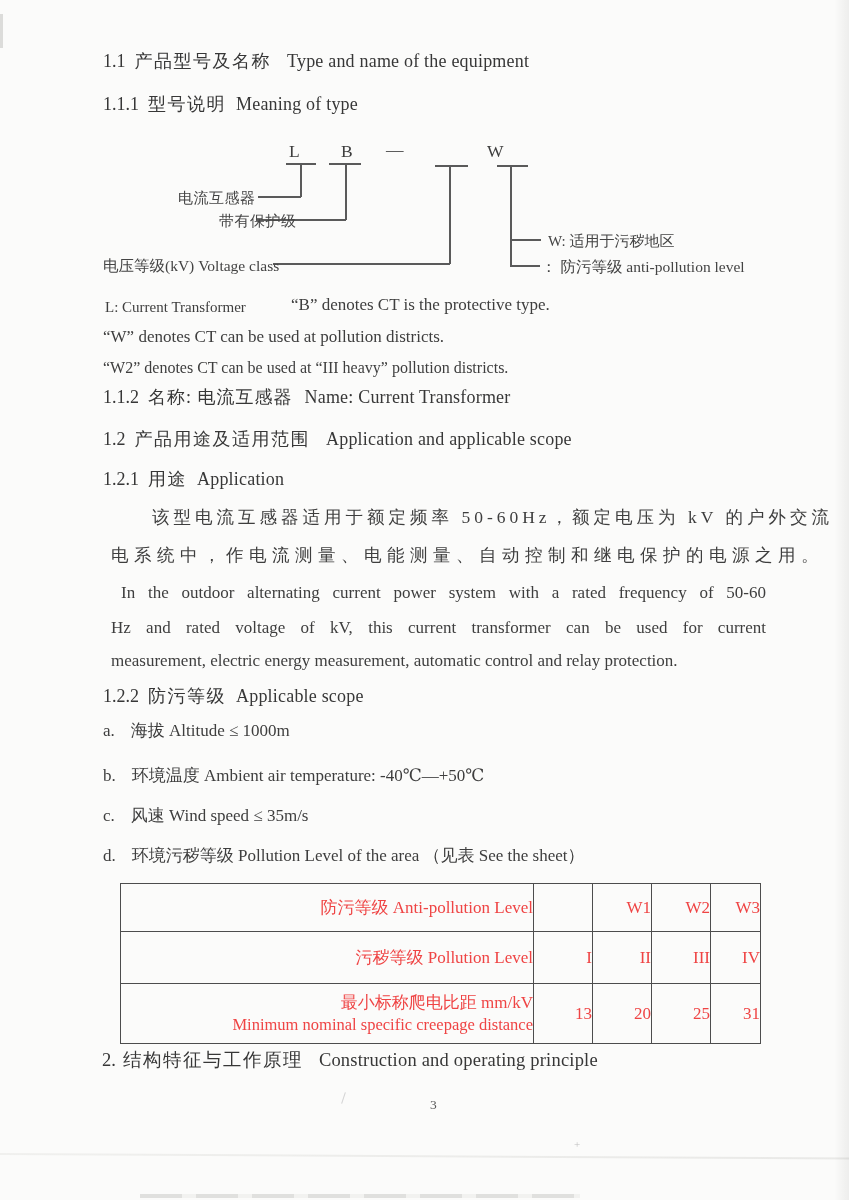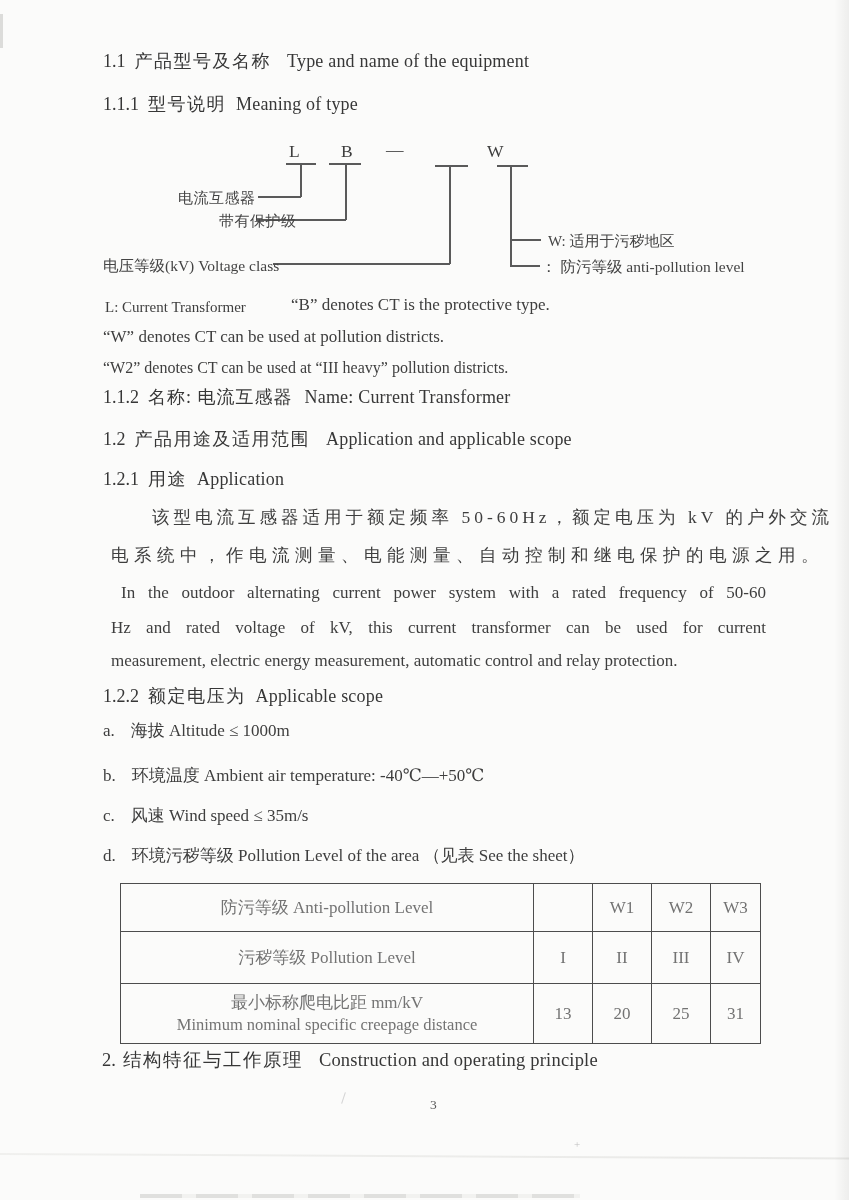--- a/index.html
+++ b/index.html
@@ -13,22 +13,22 @@
   .txt{white-space:nowrap;line-height:22px;font-size:17px;color:#3e3e3e;}
   .heading{font-size:18px;line-height:26px;color:#373737;}
   .heading .zh{letter-spacing:1.5px;}
   .heading .en{margin-left:16px;letter-spacing:0.2px;text-align:right;}
   .heading .num{margin-right:9px;}
   .dline{background:#5a5a5a;}
   .dlabel{font-size:15px;line-height:18px;color:#444;white-space:nowrap;}
   .jline{text-align:justify;text-align-last:justify;white-space:normal;}
   table.ptable{border-collapse:collapse;table-layout:fixed;}
   table.ptable td{
-    border:1px solid #4d4d4d;text-align:center;vertical-align:middle;
-    font-size:17px;color:#737373;padding:0;margin-left:7px;
+    border:1px solid #4d4d4d;text-align:right;vertical-align:middle;
+    font-size:17px;color:#ef4444;padding:0;margin-left:7px;
   }
   .cell-label-en{font-size:16.5px;}
   .artifact{pointer-events:none;}
 </style>
 </head>
 <body>
 
 <div class="abs heading" style="left:103px;top:48px;">
   <span class="num">1.1</span><span class="zh">产品型号及名称</span><span class="en">Type and name of the equipment</span>
 </div>
@@ -85,21 +85,21 @@
 </div>
 
 <div class="abs txt" style="left:152px;top:503px;font-size:17.5px;line-height:28px;letter-spacing:4px;">该型电流互感器适用于额定频率 50-60Hz，额定电压为 kV 的户外交流</div>
 <div class="abs txt" style="left:111px;top:541px;font-size:17.5px;line-height:28px;letter-spacing:5.5px;">电系统中，作电流测量、电能测量、自动控制和继电保护的电源之用。</div>
 
 <div class="abs txt jline" style="left:121px;top:581px;width:645px;line-height:24px;">In the outdoor alternating current power system with a rated frequency of 50-60</div>
 <div class="abs txt jline" style="left:111px;top:616px;width:655px;line-height:24px;">Hz and rated voltage of kV, this current transformer can be used for current</div>
 <div class="abs txt" style="left:111px;top:649px;line-height:24px;">measurement, electric energy measurement, automatic control and relay protection.</div>
 
 <div class="abs heading" style="left:103px;top:683px;">
-  <span class="num">1.2.2</span><span class="zh">额定电压为</span><span class="en" style="margin-left:10px">Applicable scope</span>
+  <span class="num">1.2.2</span><span class="zh">防污等级</span><span class="en" style="margin-left:10px">Applicable scope</span>
 </div>
 
 <div class="abs txt" style="left:103px;top:720px;">
   <span style="margin-right:16px">a.</span><span>海拔 Altitude ≤ 1000m</span>
 </div>
 <div class="abs txt" style="left:103px;top:765px;">
   <span style="margin-right:16px">b.</span><span>环境温度 Ambient air temperature: -40℃—+50℃</span>
 </div>
 <div class="abs txt" style="left:103px;top:805px;">
   <span style="margin-right:16px">c.</span><span>风速  Wind speed ≤ 35m/s</span>

